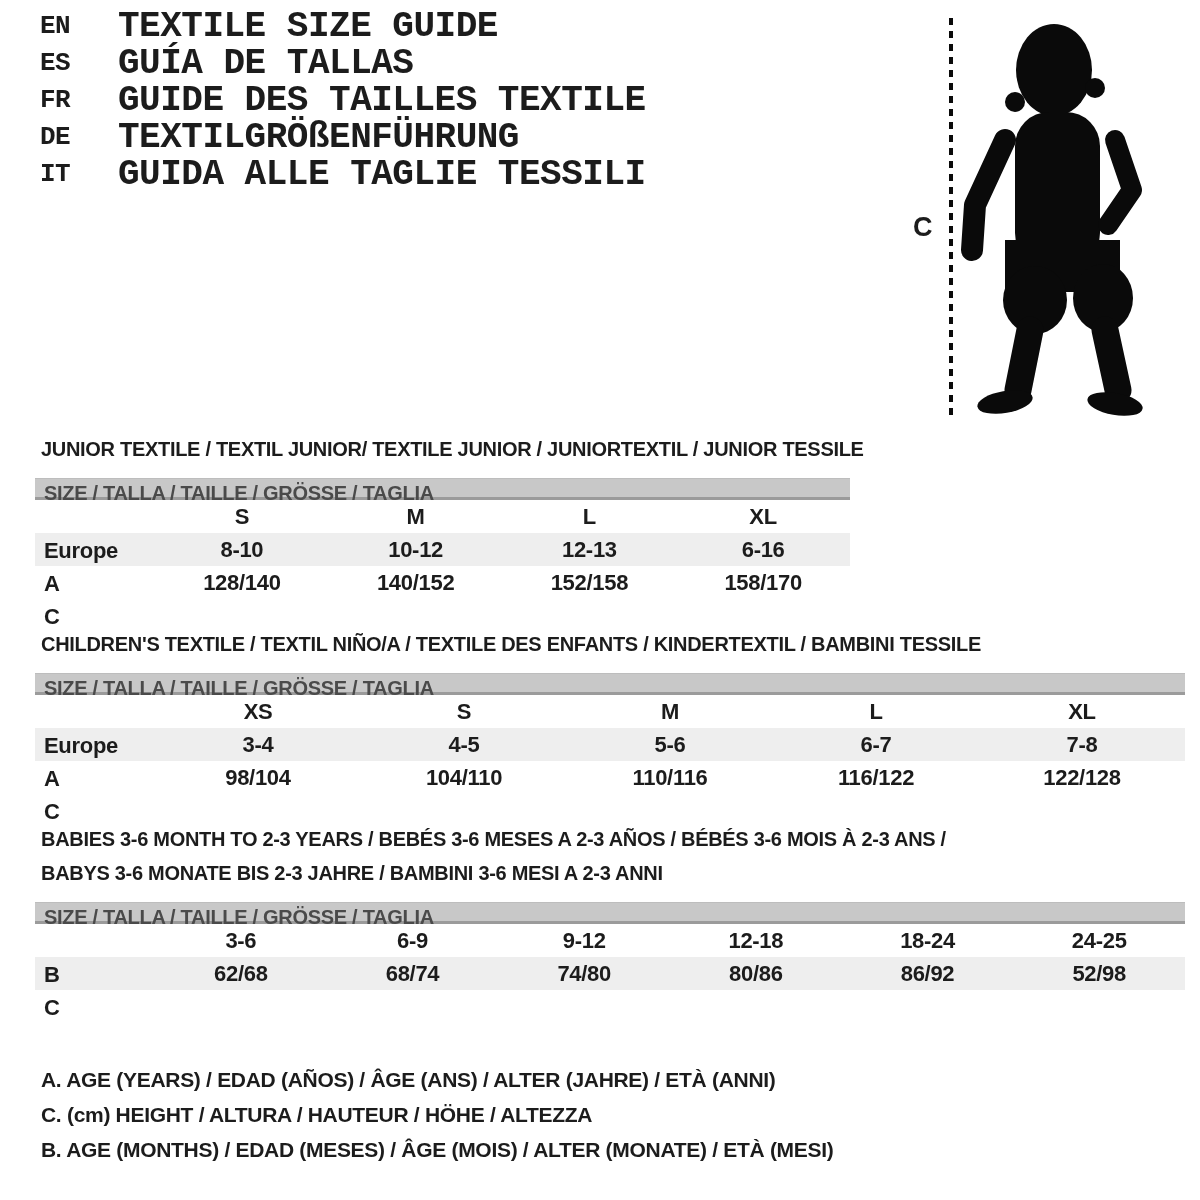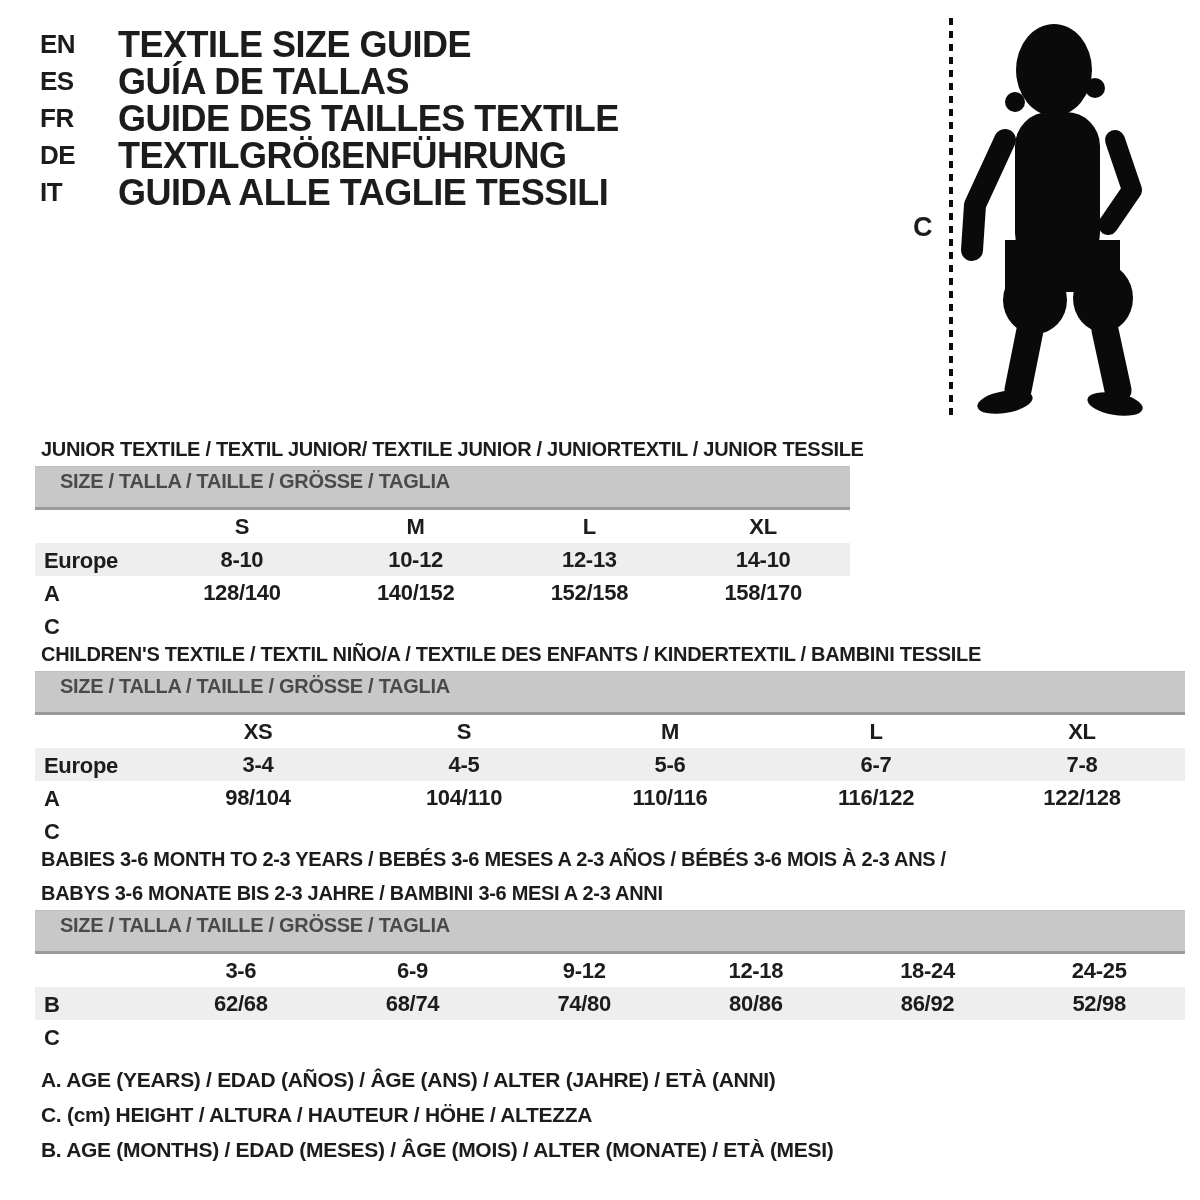--- a/index.html
+++ b/index.html
@@ -8,46 +8,47 @@
     width: 1200px; height: 1200px;
     font-family: "Liberation Sans", sans-serif;
     font-weight: bold;
     color: #1c1c1c;
     position: relative;
     overflow: hidden;
   }
   .page { position: absolute; inset: 0; }
 
   
-  .lang-header { position: absolute; top: 26px; left: 40px; }
+  .lang-header { position: absolute; top: 8px; left: 40px; font-family: Liberation Mono, monospace; }
   .lang-row { display: flex; line-height: 37px; }
   .lang-code { width: 78px; font-size: 26px; letter-spacing: -0.5px; }
   .lang-title { font-size: 36px; letter-spacing: -0.5px; white-space: nowrap; }
 
   
   .figure { position: absolute; left: 905px; top: 10px; width: 260px; height: 415px; }
   .figure svg { position: absolute; left: 30px; top: 2px; }
   .c-label {
     position: absolute; left: 8px; top: 202px;
     font-size: 27px; letter-spacing: -0.5px;
   }
 
   
   .sections { position: absolute; top: 432px; left: 35px; width: 1150px; }
   .sec { margin-bottom: 28px; }
   .sec-title {
     font-size: 20px; letter-spacing: -0.3px; line-height: 34px;
     margin: 0 0 0 6px; white-space: pre-line;
   }
   .size-bar {
+    margin-top: 12px;
     background: #c8c8c8;
     border-top: 1px solid #bdbdbd;
     border-bottom: 3px solid #9b9b9b;
-    height: 44px; line-height: 28px;
-    padding-left: 25px;
+    height: 22px; line-height: 28px;
+    padding-left: 9px;
     color: #4a4a4a;
     font-size: 20px; letter-spacing: -0.3px;
   }
   .sec.narrow .size-bar, .sec.narrow .tbl { width: 815px; }
   .tbl { width: 1150px; }
   .row { display: flex; height: 33px; line-height: 33px; font-size: 22px; letter-spacing: -0.3px; }
   .row.shaded { background: #eeeeee; }
   .lbl { width: 120px; padding-left: 9px; margin-top: 34px; }
   .cell { flex: 1; text-align: center; }
 
@@ -117,21 +118,21 @@
             <div class="cell">S</div>
             <div class="cell">M</div>
             <div class="cell">L</div>
             <div class="cell">XL</div>
           </div>
           <div class="row shaded">
             <div class="lbl">A</div>
             <div class="cell">8-10</div>
             <div class="cell">10-12</div>
             <div class="cell">12-13</div>
-            <div class="cell">14-10</div>
+            <div class="cell">6-16</div>
           </div>
           <div class="row">
             <div class="lbl">C</div>
             <div class="cell">128/140</div>
             <div class="cell">140/152</div>
             <div class="cell">152/158</div>
             <div class="cell">158/170</div>
           </div>
         </div>
       </section>

